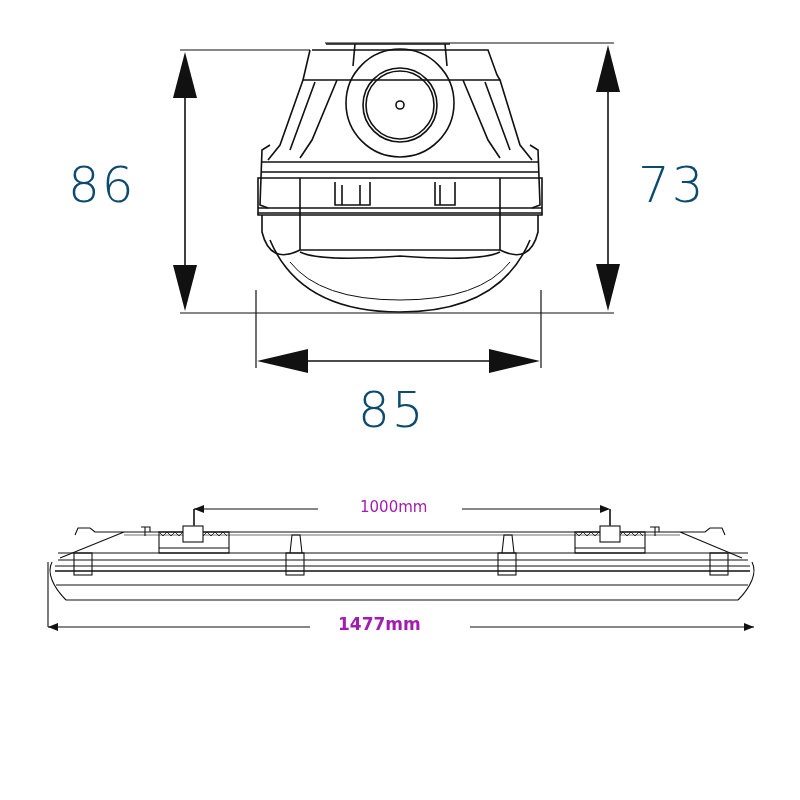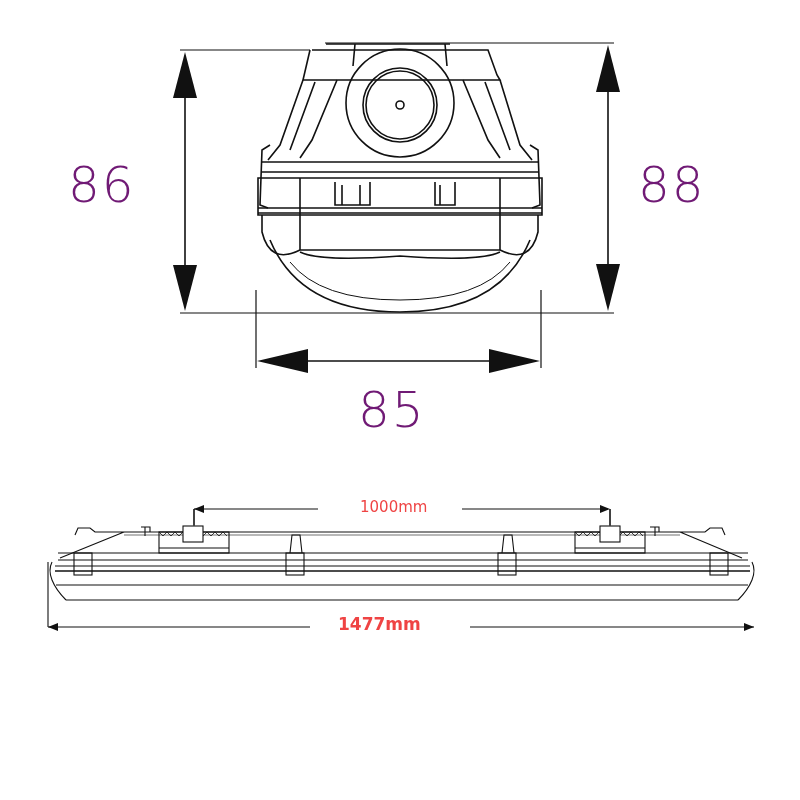--- a/index.html
+++ b/index.html
@@ -1,19 +1,19 @@
 <!DOCTYPE html>
 <html><head>
 <meta charset="utf-8">
 <style>
   html, body { margin: 0; padding: 0; background: #ffffff; }
   body { width: 800px; height: 800px; position: relative; overflow: hidden; font-family: "DejaVu Sans", sans-serif; }
   svg { position: absolute; left: 0; top: 0; }
-  .dimlabel-big { position: absolute; font-family: "DejaVu Sans", sans-serif; font-weight: 300; color: #701a75; font-size: 50px; line-height: 1; letter-spacing: 2px; }
-  .dimlabel-small { position: absolute; font-family: "DejaVu Sans", sans-serif; color: #ef4444; font-size: 15px; line-height: 1; background: #fff; padding: 0 2px; }
+  .dimlabel-big { position: absolute; font-family: "DejaVu Sans", sans-serif; font-weight: 300; color: #0c4a6e; font-size: 50px; line-height: 1; letter-spacing: 2px; }
+  .dimlabel-small { position: absolute; font-family: "DejaVu Sans", sans-serif; color: #a21caf; font-size: 15px; line-height: 1; background: #fff; padding: 0 2px; }
 </style>
 </head>
 <body>
 
 <svg width="800" height="800" viewBox="0 0 800 800">
   <defs>
     <marker id="arrowBig" markerWidth="10" markerHeight="10" refX="0" refY="0" orient="auto" overflow="visible">
     </marker>
   </defs>
   <g stroke="#111" fill="none" stroke-width="1.6">
@@ -118,16 +118,16 @@
       <path d="M575,532 l4,4 l4,-4 l4,4 l4,-4 l4,4 l4,-4 l4,4 l4,-4 l4,4 l4,-4 l4,4 l4,-4 l4,4 l4,-4 l4,4 l4,-4 l4,4" stroke-width="0.8"></path>
       <rect x="600" y="526" width="20" height="16" fill="#fff"></rect>
       <line x1="610" y1="509" x2="610" y2="526"></line>
       <line x1="575" y1="548" x2="645" y2="548"></line>
       <path d="M650,527 L659,527 L659,532 M655,527 L655,536"></path>
     </g>
   </g>
 </svg>
 
 <div class="dimlabel-big" style="left:68px; top:160px;">86</div>
-<div class="dimlabel-big" style="left:638px; top:160px;">88</div>
+<div class="dimlabel-big" style="left:638px; top:160px;">73</div>
 <div class="dimlabel-big" style="left:358px; top:385px;">85</div>
 <div class="dimlabel-small" style="left:358px; top:500px;">1000mm</div>
 <div class="dimlabel-small" style="left:336px; top:616px; font-size:17px;font-weight:bold;">1477mm</div>
 
 </body></html>

